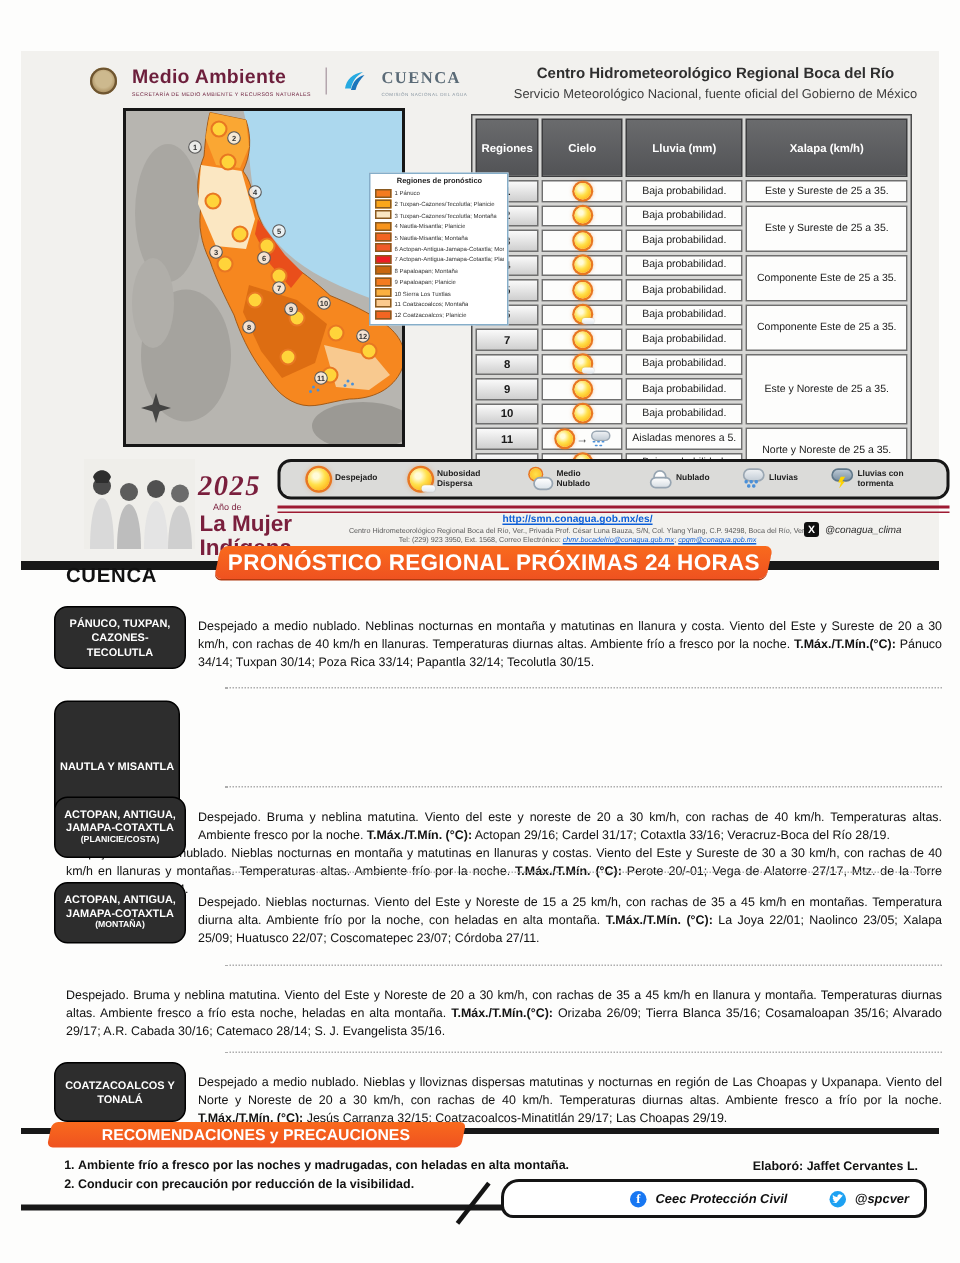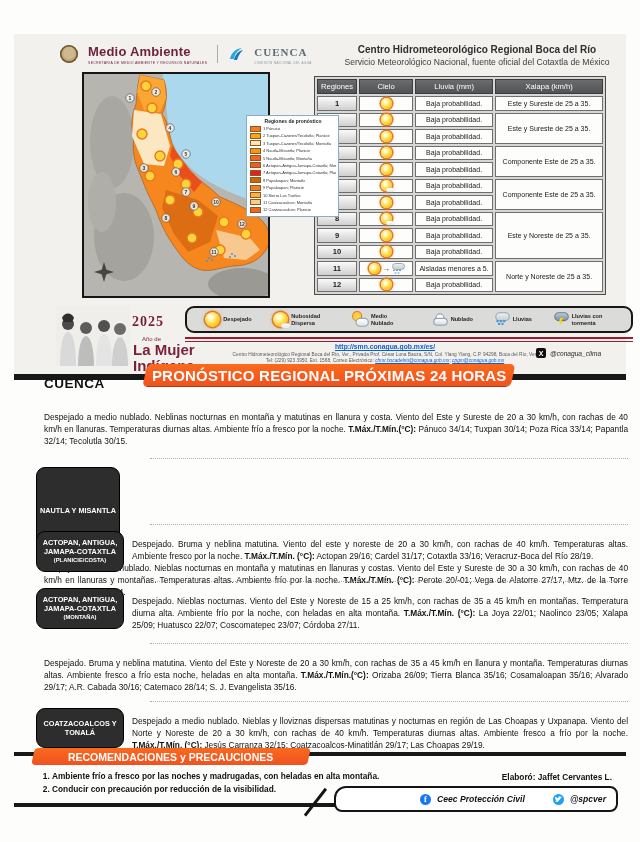--- a/index.html
+++ b/index.html
@@ -19,21 +19,21 @@
   .t2{font-size:8.6px;color:#3c3c3c;margin-top:2px;}
   
   .mapbox{position:absolute;left:68px;top:38px;width:188px;height:226px;}
   .rleg{position:absolute;left:164px;top:43px;width:86px;background:#fff;border:1px solid #86aec9;padding:2px 2px 2px 3px;z-index:3;}
   .rleg-title{font-size:5px;font-weight:bold;color:#222;text-align:center;margin-bottom:1.5px;}
   .rleg-row{display:flex;align-items:center;gap:2px;margin:1.4px 0;}
   .rleg-chip{width:9px;height:4px;border:.4px solid #8a5a20;flex:0 0 auto;}
   .rleg-label{font-size:4px;color:#333;white-space:nowrap;overflow:hidden;}
   
   #ftable{position:absolute;left:300px;top:42px;border-collapse:separate;border-spacing:2px;background:#d7d7d5;border:1.5px solid #4c4c4c;}
-  #ftable th{background:linear-gradient(#6a6b6d,#525356);color:#fff;font-size:7.6px;font-weight:normal;padding:2px 3px;border:1px solid #3c3c3e;}
+  #ftable th{background:linear-gradient(#6a6b6d,#525356);color:#fff;font-size:7.6px;font-weight:bold;padding:14px 3px;border:1px solid #3c3c3e;}
   #ftable td{background:#fdfdfc;border:1px solid #6f6f6f;font-size:7px;text-align:center;vertical-align:middle;padding:0 2px;height:12.5px;}
   #ftable td.regnum{background:linear-gradient(#fafafa,#cfcfcf);font-weight:bold;font-size:7.6px;width:30px;}
   #ftable td.cielo{width:48px;}
   #ftable td.lluvia{width:72px;}
   #ftable td.viento{width:102px;}
   .cielo-arrow{font-size:8px;color:#333;margin:0 2px;vertical-align:middle;}
   
   .wicon{display:inline-block;width:11px;height:11px;position:relative;vertical-align:middle;}
   .wicon-sun{border-radius:50%;background:radial-gradient(circle at 38% 35%,#fffbd8 0 15%,#ffe14d 45%,#ffb81c 78%,#f99b1c);box-shadow:0 0 0 1.5px #e87722,0 0 3px 1px rgba(232,119,34,.5);}
   .wicon-sun-cloud{border-radius:50%;background:radial-gradient(circle at 38% 35%,#fffbd8 0 15%,#ffe14d 45%,#ffb81c 78%,#f99b1c);box-shadow:0 0 0 1.5px #e87722,0 0 3px 1px rgba(232,119,34,.5);}
@@ -42,21 +42,21 @@
   .wicon-cloud-sun::after{content:"";position:absolute;right:-1px;bottom:0;width:10px;height:6px;border-radius:4px;background:linear-gradient(#fff,#dde4ea);border:.5px solid #97a5b2;}
   .wicon-cloud::before{content:"";position:absolute;left:2px;top:1px;width:6px;height:6px;border-radius:50%;background:#fff;border:.5px solid #97a5b2;}
   .wicon-cloud::after{content:"";position:absolute;left:0;bottom:1px;width:10.5px;height:5.5px;border-radius:4px;background:linear-gradient(#fdfdfd,#d8dfe5);border:.5px solid #97a5b2;}
   .wicon-rain::before{content:"";position:absolute;left:0;top:0;width:10.5px;height:5.5px;border-radius:4px;background:linear-gradient(#eceff2,#c6cfd8);border:.5px solid #9aa7b3;}
   .wicon-rain::after{content:"";position:absolute;left:1px;top:7px;width:1.6px;height:1.6px;border-radius:50%;background:#4a90d9;box-shadow:3px 0 0 #4a90d9,6px 0 0 #4a90d9,1.5px 2.5px 0 #4a90d9,4.5px 2.5px 0 #4a90d9;}
   .wicon-storm::before{content:"";position:absolute;left:0;top:0;width:11px;height:6px;border-radius:4px;background:linear-gradient(#b9c6d2,#76client 0);background:linear-gradient(#b9c6d2,#7d93a5);border:.5px solid #60788a;}
   .wicon-storm::after{content:"";position:absolute;left:4px;top:4.5px;width:4.5px;height:7.5px;background:#ffd400;clip-path:polygon(40% 0,100% 0,55% 45%,90% 45%,15% 100%,38% 52%,0 52%);}
   .wicon.lg{width:13px;height:13px;transform:scale(1.12);transform-origin:center;}
   
   .yearblock{position:absolute;left:42px;top:272px;width:140px;height:66px;}
-  .y-num{position:absolute;left:76px;top:8px;font-family:"Liberation Serif",serif;font-weight:bold;font-size:14px;color:#7a1f3d;letter-spacing:1px;}
+  .y-num{position:absolute;left:76px;top:8px;font-family:"Liberation Serif",serif;font-weight:bold;font-size:19px;color:#7a1f3d;letter-spacing:1px;font-style:italic;}
   .y-l1{position:absolute;left:86px;top:30px;font-size:6px;color:#7a1f3d;}
   .y-l2{position:absolute;left:77px;top:36px;font-size:15px;font-weight:bold;color:#7a1f3d;line-height:1.05;white-space:pre-line;}
   
   .wlegend{position:absolute;left:171px;top:272px;width:448px;height:27px;background:#dbdbd9;border:2px solid #161616;border-radius:9px;display:flex;align-items:center;justify-content:space-around;padding:0 8px;box-sizing:border-box;}
   .wleg-item{display:flex;align-items:center;gap:4px;}
   .wleg-label{font-size:5.6px;font-weight:bold;color:#222;max-width:40px;line-height:1.1;}
   
   .redline{position:absolute;left:171px;width:448px;background:#9e1b32;}
   .redline.a{top:303px;height:2px;}
   .redline.b{top:306.5px;height:.8px;}
@@ -117,21 +117,21 @@
         <path d="M6,13 C7,8 10,4 15,3 C12,6 10,9 9,13 Z" fill="#1b75bb"></path>
       </svg>
       <div>
         <span class="cn-name">CUENCA</span>
         <span class="cn-sub">COMISIÓN NACIONAL DEL AGUA</span>
       </div>
     </div>
 
     <div class="titleblock">
       <div class="t1">Centro Hidrometeorológico Regional Boca del Río</div>
-      <div class="t2">Servicio Meteorológico Nacional, fuente oficial del Cotaxtla de México</div>
+      <div class="t2">Servicio Meteorológico Nacional, fuente oficial del Gobierno de México</div>
     </div>
 
     <div class="mapbox">
       <svg width="188" height="226" viewBox="0 0 188 226">
         <rect x="0" y="0" width="188" height="226" fill="#b7b5b0"></rect>
         <ellipse cx="30" cy="70" rx="22" ry="46" fill="#a9a7a2"></ellipse>
         <ellipse cx="42" cy="165" rx="30" ry="44" fill="#a5a39e"></ellipse>
         <ellipse cx="160" cy="212" rx="34" ry="16" fill="#9b9994"></ellipse>
         <ellipse cx="20" cy="130" rx="14" ry="30" fill="#b0aea9"></ellipse>
         <path d="M80,0 L188,0 L188,135 C165,127 148,121 133,113 C114,103 99,89 92,74 C86,60 84,34 83,14 Z" fill="#acd8ee"></path>
@@ -396,20 +396,21 @@
   </div>
 
   <div class="bar left"></div>
   <div class="bar right"></div>
   <div class="banner-main">
     <span>PRONÓSTICO REGIONAL PRÓXIMAS 24 HORAS</span>
   </div>
   <div class="cuenca-h">CUENCA</div>
 
   <div class="blockrow" style="top:404px;">
+    <div class="blabel">PÁNUCO, TUXPAN, CAZONES-TECOLUTLA</div>
     <p class="btext"><span>Despejado a medio nublado. Neblinas nocturnas en montaña y matutinas en llanura y costa. Viento del Este y Sureste de 20 a 30 km/h, con rachas de 40 km/h en llanuras. Temperaturas diurnas altas. Ambiente frío a fresco por la noche. </span><b>T.Máx./T.Mín.(°C):</b><span> Pánuco 34/14; Tuxpan 30/14; Poza Rica 33/14; Papantla 32/14; Tecolutla 30/15.</span></p>
   </div>
   <div class="dotsep" style="top:458px;"></div>
 
   <div class="blockrow" style="top:467px;flex-direction:column;">
     <div class="blabel">NAUTLA Y MISANTLA</div>
     <p class="btext"><span>Despejado a medio nublado. Nieblas nocturnas en montaña y matutinas en llanuras y costas. Viento del Este y Sureste de 30 a 30 km/h, con rachas de 40 km/h en llanuras y montañas. Temperaturas altas. Ambiente frío por la noche. </span><b>T.Máx./T.Mín. (°C):</b><span> Perote 20/-01; Vega de Alatorre 27/17, Mtz. de la Torre 27/16; Misantla 26/14.</span></p>
   </div>
   <div class="dotsep" style="top:524px;"></div>
 

